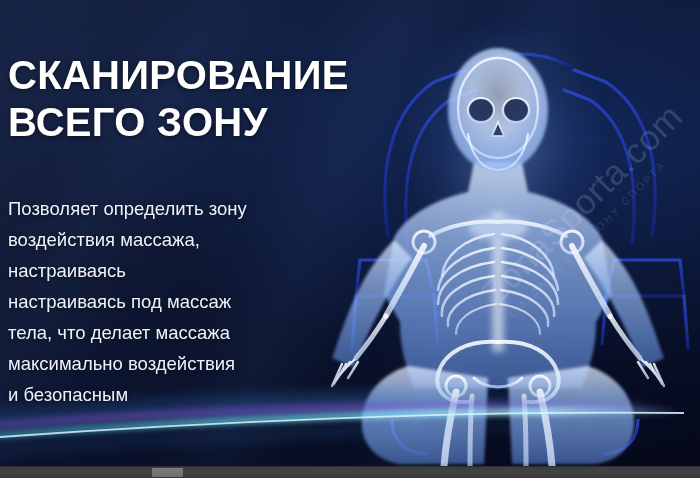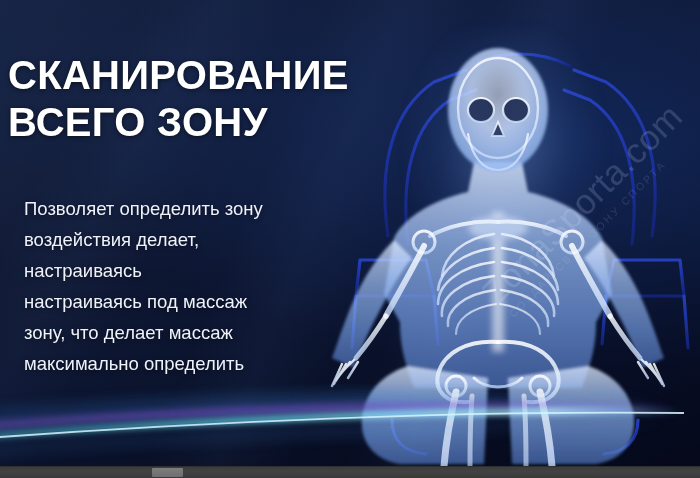--- a/index.html
+++ b/index.html
@@ -106,21 +106,21 @@
     position: absolute;
     left: 8px;
     top: 193px;
     width: 310px;
     color: #eef2fb;
     font-size: 18.5px;
     line-height: 31px;
     font-weight: normal;
     text-shadow: 0 1px 4px rgba(0,0,0,0.5);
   }
-  .bodycopy .bc-line { display: block; white-space: nowrap; margin-left: 16px; }
+  .bodycopy .bc-line { display: block; white-space: nowrap; }
 
   
   .watermark {
     position: absolute;
     left: 474px;
     top: 284px;
     width: 280px;
     transform: rotate(-45deg);
     transform-origin: 0 0;
     pointer-events: none;
@@ -387,25 +387,26 @@
       <path d="M-10 72 C 210 56, 480 44, 700 44" stroke="url(#swDim)" stroke-width="10" fill="none" filter="url(#swBlurSoft)" opacity="0.5"></path>
     </svg>
 
     <div class="headline">
       <span class="hl-line">СКАНИРОВАНИЕ</span>
       <span class="hl-line">ВСЕГО ЗОНУ</span>
     </div>
 
     <div class="bodycopy">
       <span class="bc-line">Позволяет определить зону</span>
-      <span class="bc-line">воздействия делает,</span>
+      <span class="bc-line">воздействия массажа,</span>
       <span class="bc-line">настраиваясь</span>
       <span class="bc-line">настраиваясь под массаж</span>
-      <span class="bc-line">зону, что делает массаж</span>
-      <span class="bc-line">максимально определить</span>
+      <span class="bc-line">тела, что делает массажа</span>
+      <span class="bc-line">максимально воздействия</span>
+      <span class="bc-line">и безопасным</span>
     </div>
 
     <div class="watermark">
       <span class="wm-main">ZonaSporta.com</span>
       <span class="wm-sub">СОЗДАЙ СВОЮ ЗОНУ СПОРТА</span>
     </div>
 
   </div>
 
   <div class="scroll-strip">

